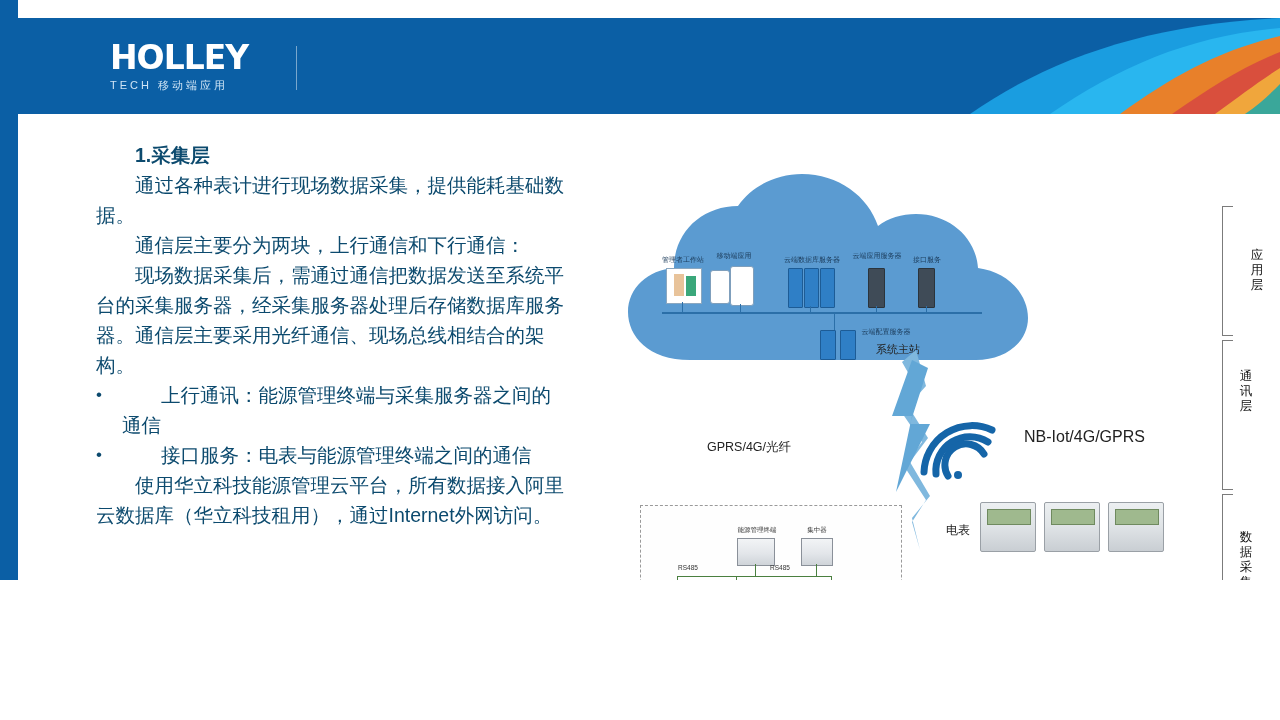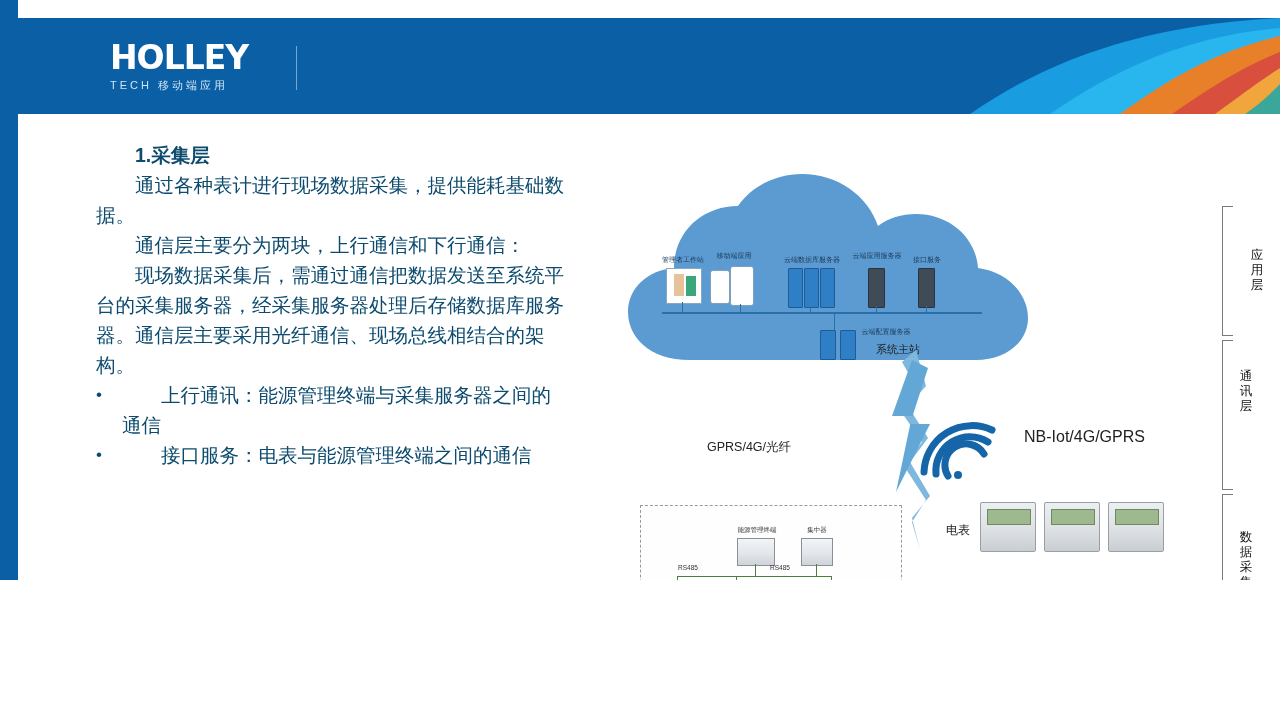--- a/index.html
+++ b/index.html
@@ -323,20 +323,21 @@
     <p class="body-indent">通信层主要分为两块，上行通信和下行通信：</p>
     <p class="body-indent">现场数据采集后，需通过通信把数据发送至系统平台的采集服务器，经采集服务器处理后存储数据库服务器。通信层主要采用光纤通信、现场总线相结合的架构。</p>
     <div class="bullet-row">
       <span class="bullet-dot">•</span>
       <span class="bullet-text">上行通讯：能源管理终端与采集服务器之间的通信</span>
     </div>
     <div class="bullet-row">
       <span class="bullet-dot">•</span>
       <span class="bullet-text">接口服务：电表与能源管理终端之间的通信</span>
     </div>
+    <p class="body-indent">使用华立科技能源管理云平台，所有数据接入阿里云数据库（华立科技租用），通过Internet外网访问。</p>
   </div>
 
   <div class="diagram">
 
     <div class="cloud-wrap">
       <svg width="420" height="220" viewBox="0 0 420 220" xmlns="http://www.w3.org/2000/svg">
         <path d="M70,200 C28,200 8,176 8,152 C8,128 28,110 54,108 C54,72 82,46 118,46
                  C132,26 156,14 182,14 C218,14 248,36 258,66 C268,58 282,54 296,54
                  C330,54 356,78 358,108 C388,112 408,134 408,158 C408,182 386,200 356,200 Z" fill="#5b9bd1"></path>
       </svg>

